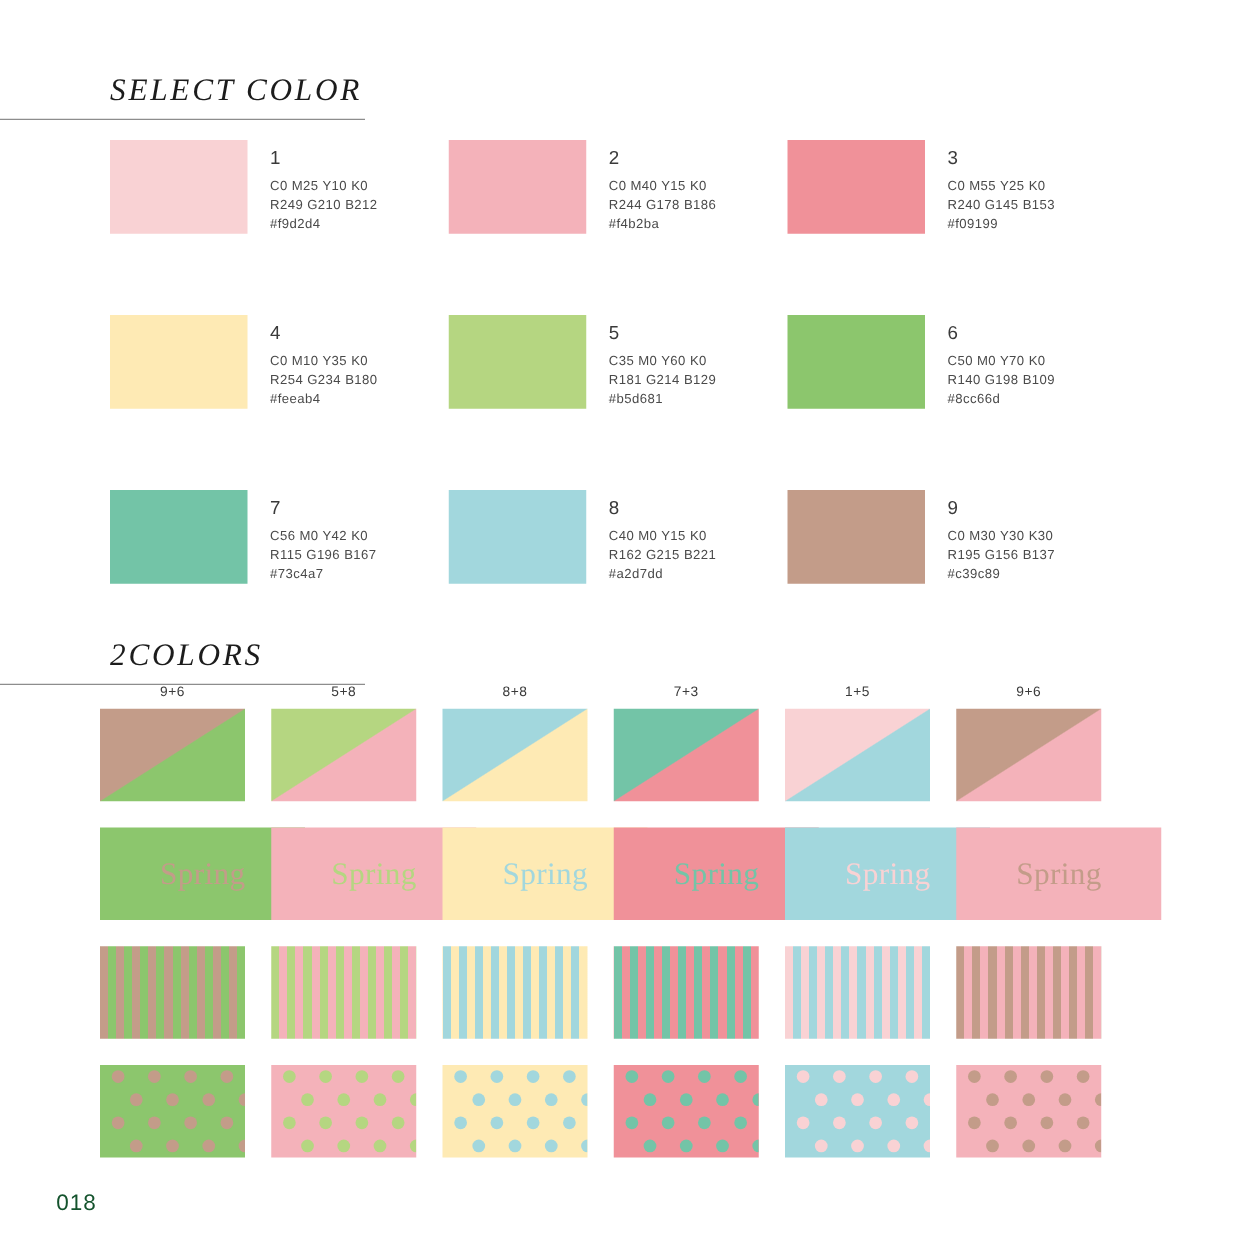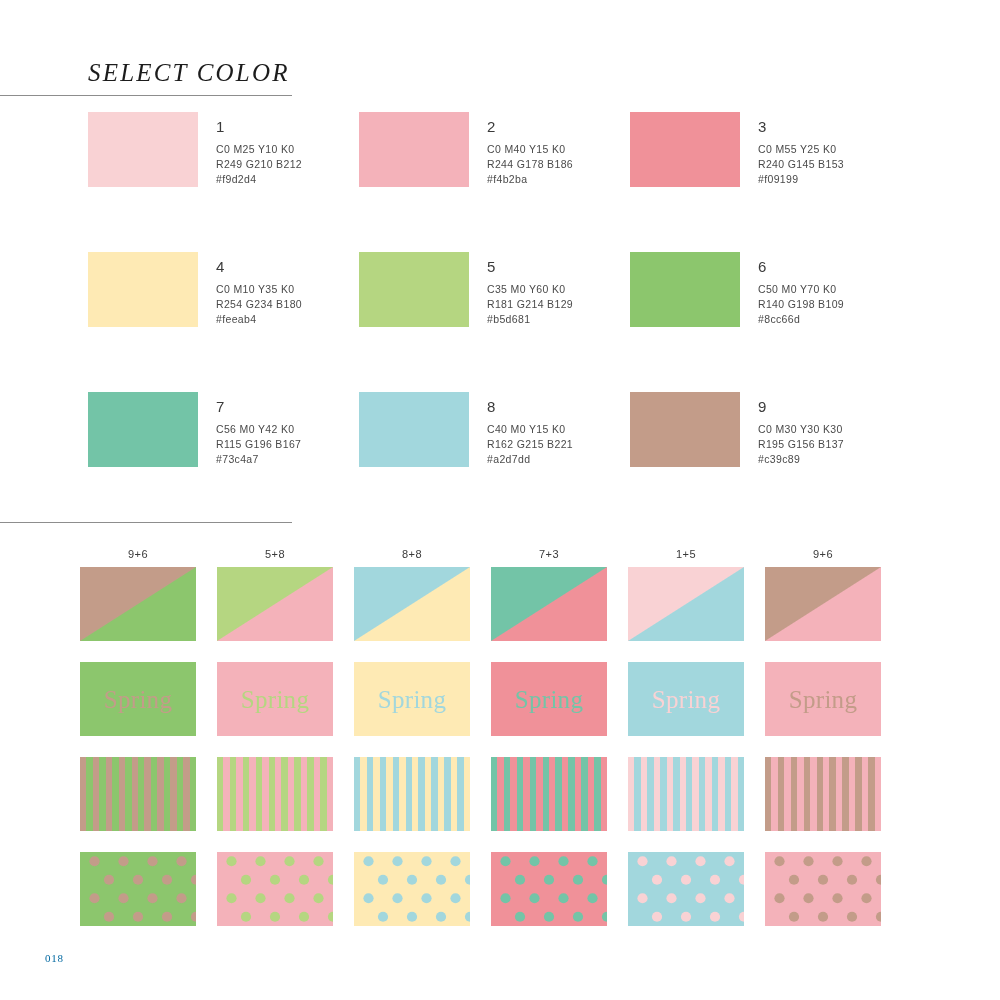--- a/index.html
+++ b/index.html
@@ -105,39 +105,38 @@
   .tile {
     width: 116px;
     height: 74px;
     margin-bottom: 21px;
     position: relative;
     overflow: hidden;
   }
   .tile.spring-tile {
     display: flex;
     align-items: center;
-    justify-content: center;
+    padding-left: 48px;
   }
   .spring-text {
     font-family: "Liberation Serif", serif;
     font-size: 25px;
     letter-spacing: 0.3px;
     line-height: 1;
     white-space: nowrap;
   }
 
   
   .page-number {
     position: absolute;
     left: 45px;
     top: 952px;
-    font-size: 11px;
-    color: #0369a1;
+    font-size: 18px;
+    color: #14532d;
     letter-spacing: 0.8px;
-    font-family: Liberation Serif, serif;
   }
 </style>
 </head>
 <body>
 
 <div class="section-head" id="head-select">
   <div class="title">SELECT COLOR</div>
   <div class="rule"></div>
 </div>
 
@@ -225,20 +224,21 @@
           <div class="swatch-num">9</div>
           <div class="swatch-line">C0  M30  Y30  K30</div>
           <div class="swatch-line">R195 G156 B137</div>
           <div class="swatch-line">#c39c89</div>
         </div>
       </div>
     </div>
   </div>
 
 <div class="section-head" id="head-2colors">
+  <div class="title">2COLORS</div>
   <div class="rule"></div>
 </div>
 
 <div class="combo-grid">
   <div class="combo-cols" id="combo-cols">
       <div class="combo-col">
         <div class="combo-label">9+6</div>
         <div class="tile" style="background: linear-gradient(to right bottom, rgb(195, 156, 137) 0px, rgb(195, 156, 137) 49.6%, rgb(140, 198, 109) 50.4%, rgb(140, 198, 109) 100%);"></div>
         <div class="tile spring-tile" style="background: rgb(140, 198, 109);">
           <span class="spring-text" style="color: rgb(195, 156, 137);">Spring</span>

